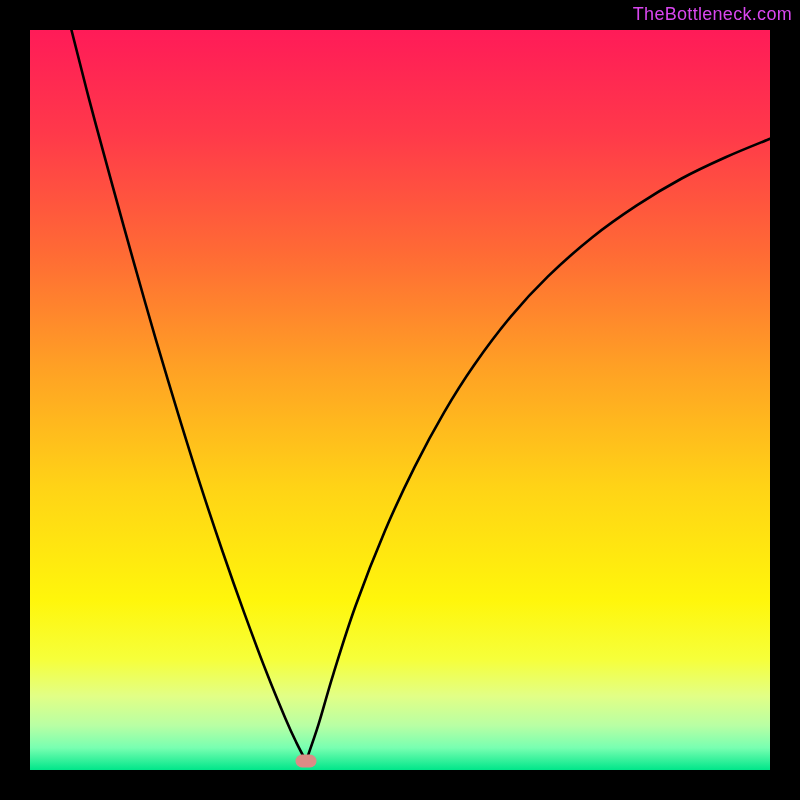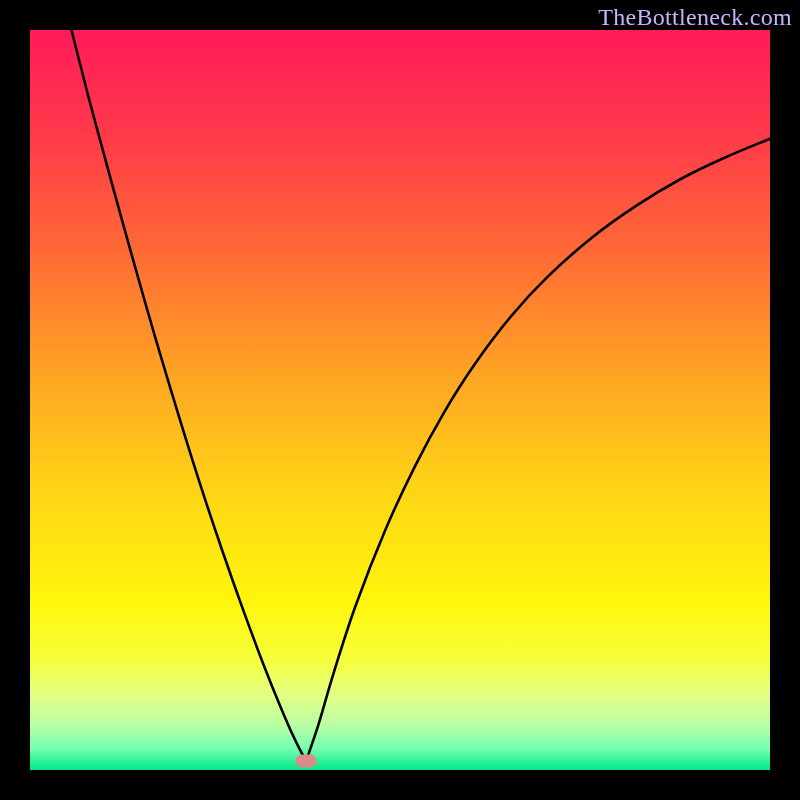--- a/index.html
+++ b/index.html
@@ -16,26 +16,25 @@
     top: 0;
     left: 0;
     width: 800px;
     height: 800px;
     background: #000;
   }
   .watermark {
     position: absolute;
     top: 4px;
     right: 8px;
-    color: #c4b5fd;
-    font-size: 24px;
+    color: #d946ef;
+    font-size: 18px;
     letter-spacing: 0.3px;
     z-index: 20;
     user-select: none;
-    font-family: Liberation Serif, serif;
   }
   .plot {
     position: absolute;
     top: 30px;
     left: 30px;
     width: 740px;
     height: 740px;
     overflow: hidden;
   }
   .gradient {

